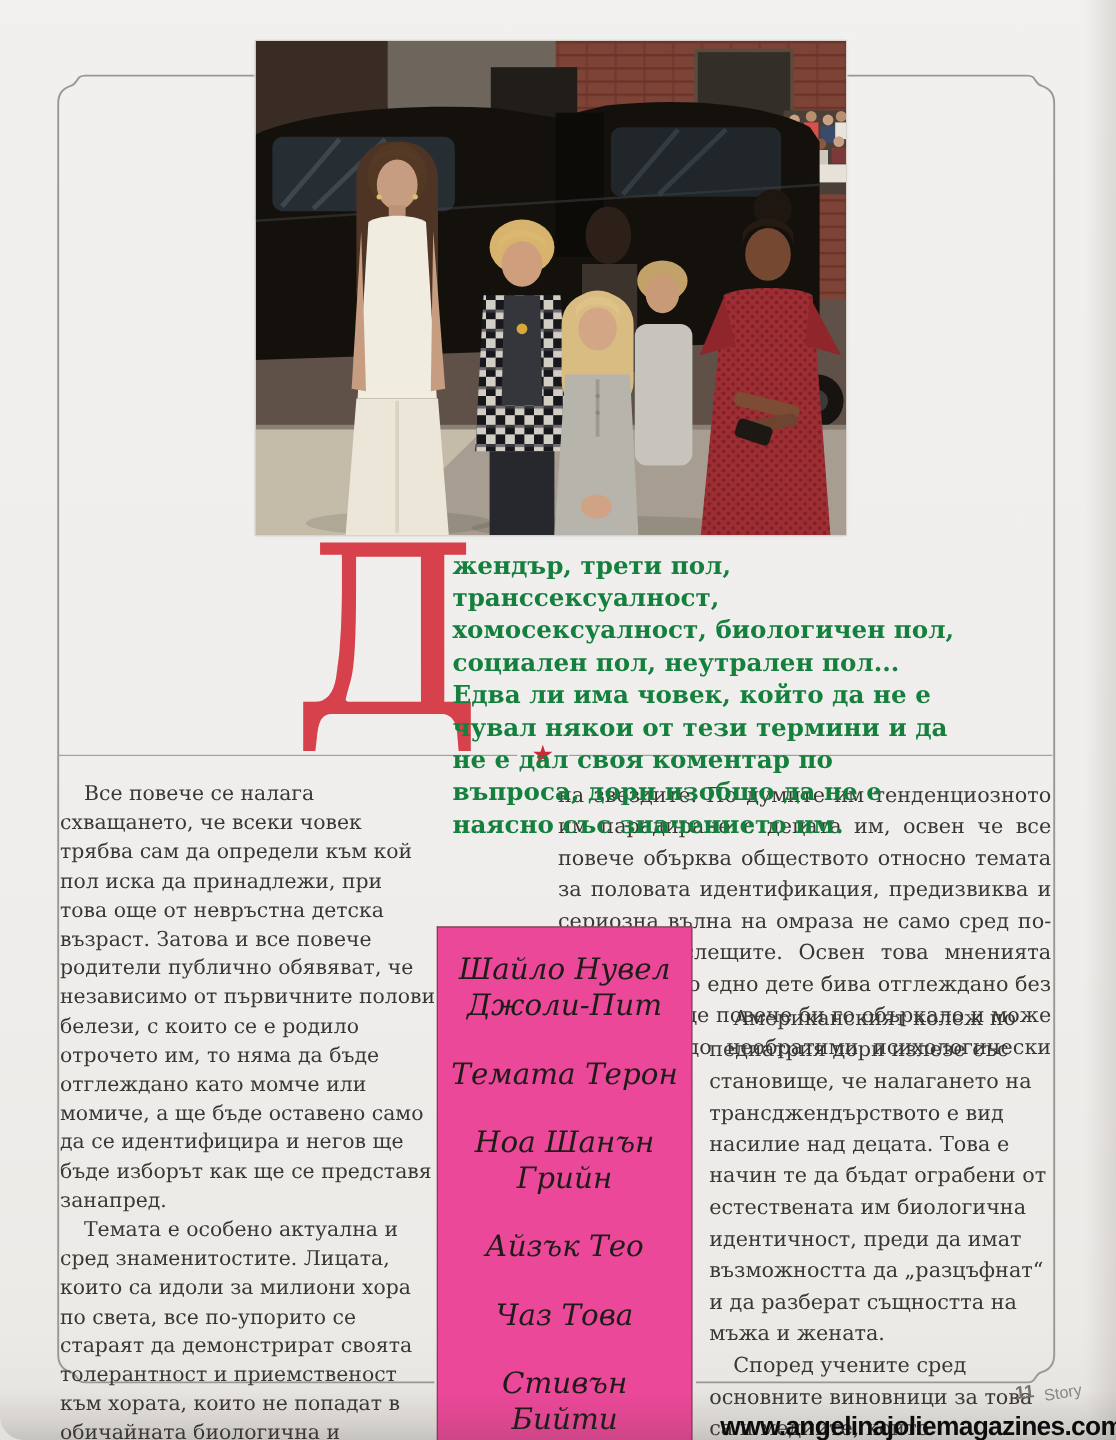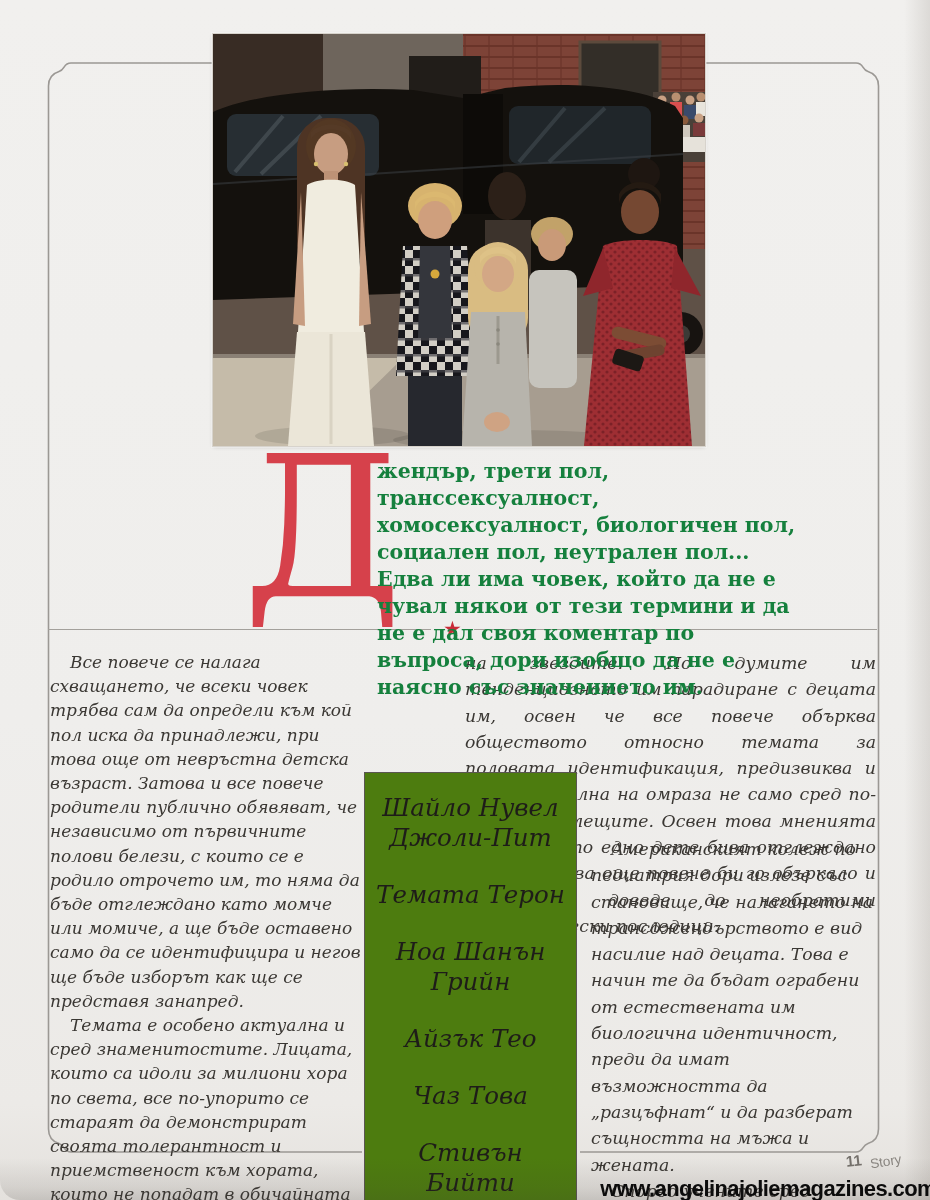--- a/index.html
+++ b/index.html
@@ -25,28 +25,28 @@
     font-size:196px;line-height:168px;font-weight:400;color:#d6414b;letter-spacing:-4px;}
   .intro{position:absolute;left:377px;top:458px;width:428px;z-index:4;
     font-weight:bold;font-size:20.5px;line-height:27px;color:#15803d;}
   
   .divider{position:absolute;left:48px;top:618px;width:829px;height:22px;z-index:2;}
   .divider .rule{position:absolute;left:0;right:0;top:11px;height:1px;background:#a3a09b;}
   .divider .star{position:absolute;left:383px;top:0;padding:0 12px;background:#efeeec;
     color:#c92b38;font-size:21px;line-height:22px;font-family:"DejaVu Sans",sans-serif;}
   
   .col{position:absolute;z-index:2;font-size:17px;line-height:24.2px;color:#3a3733;}
-  .col p{margin:0;text-indent:20px;font-style:italic;}
+  .col p{margin:0;text-indent:20px;}
   .col p.noindent{text-indent:0;}
   .col-left{left:50px;top:650px;width:313px;}
   .col-right-top{left:465px;top:650px;width:411px;line-height:26.3px;font-size:17.3px;text-align:justify;}
   .col-right-bottom{left:591px;top:836px;width:286px;line-height:26.3px;font-size:17.3px;}
   
   .names-box{position:absolute;left:364px;top:772px;width:213px;height:428px;z-index:5;
-    background:#4d7c0f;border:1.5px solid #5a5651;border-bottom:none;
+    background:#ec4899;border:1.5px solid #5a5651;border-bottom:none;
     display:flex;flex-direction:column;align-items:center;padding-top:14px;box-sizing:border-box;}
   .name-item{font-style:italic;font-size:24.5px;line-height:30px;color:#1e1c19;
     text-align:center;margin:6px 8px 0;}
   .red-divider{width:96px;height:4.5px;background:#c9242f;margin:11px 0 10px;}
   
   .folio{position:absolute;left:846px;top:1152px;z-index:6;color:#75716c;
     font-family:"Liberation Sans",sans-serif;white-space:nowrap;}
   .folio .num{font-size:15px;font-weight:bold;display:inline-block;transform:rotate(-6deg);}
   .folio .sec{font-size:13.5px;display:inline-block;transform:rotate(-9deg);margin-left:4px;color:#8a8681;}
   .watermark{position:absolute;right:-6px;bottom:-2px;z-index:9;white-space:nowrap;

